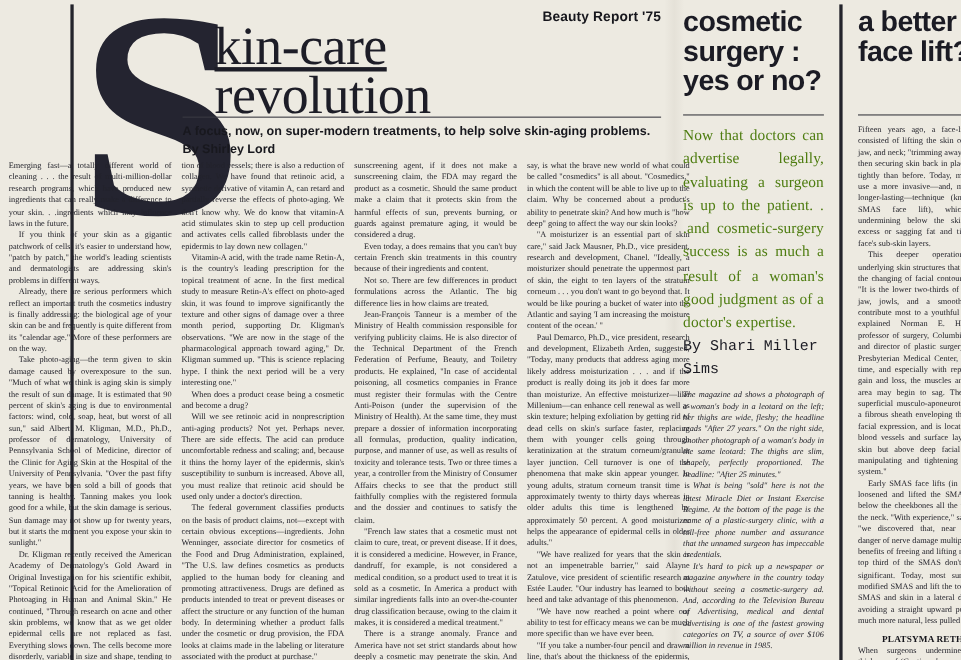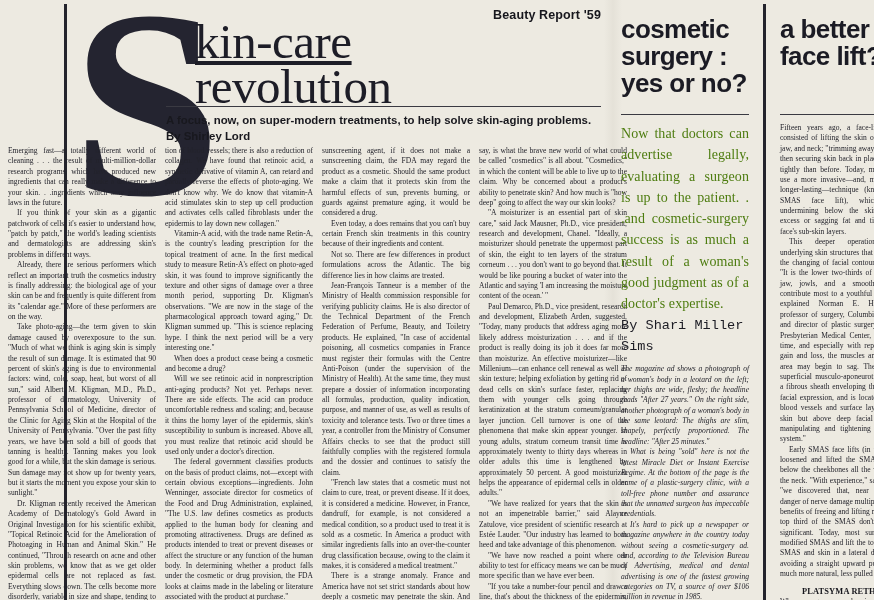--- a/index.html
+++ b/index.html
@@ -149,21 +149,21 @@
     margin: 4px 6px 22px 6px;
   }
 
   .sb-head {
     font-family: "Liberation Sans", sans-serif;
     font-weight: 700;
     font-size: 26px;
     line-height: 1.04;
     letter-spacing: -0.022em;
     color: #1b1b24;
-    margin-top: 16px;
+    margin-top: 6px;
     min-height: 94px;
   }
   .sb-b .sb-head { min-height: 94px; }
 
   .sb-rule {
     height: 1px;
     background: #3a3a42;
     margin: 4px 0 8px 0;
   }
 
@@ -227,21 +227,21 @@
 
 <div class="page">
 
   <div class="spread">
 
     <div class="left-page">
 
       <div class="edge-rule"></div>
 
       <div class="masthead">
-        <div class="kicker">Beauty Report '59</div>
+        <div class="kicker">Beauty Report '75</div>
         <div class="dropcap">S</div>
         <div class="title-line title-1">kin-care</div>
         <div class="title-line title-2">revolution</div>
         <div class="deck-rule"></div>
         <div class="deck">A focus, now, on super-modern treatments, to help solve skin-aging problems. By Shirley Lord</div>
       </div>
 
       <div class="left-cols">
         <div class="col c1 bodytext">
           <p class="noindent">Emerging fast—a totally different world of cleaning . . . the result of multi-million-dollar research programs, which have produced new ingredients that can really make a difference to your skin. . .ingredients which may influence laws in the future.</p>

